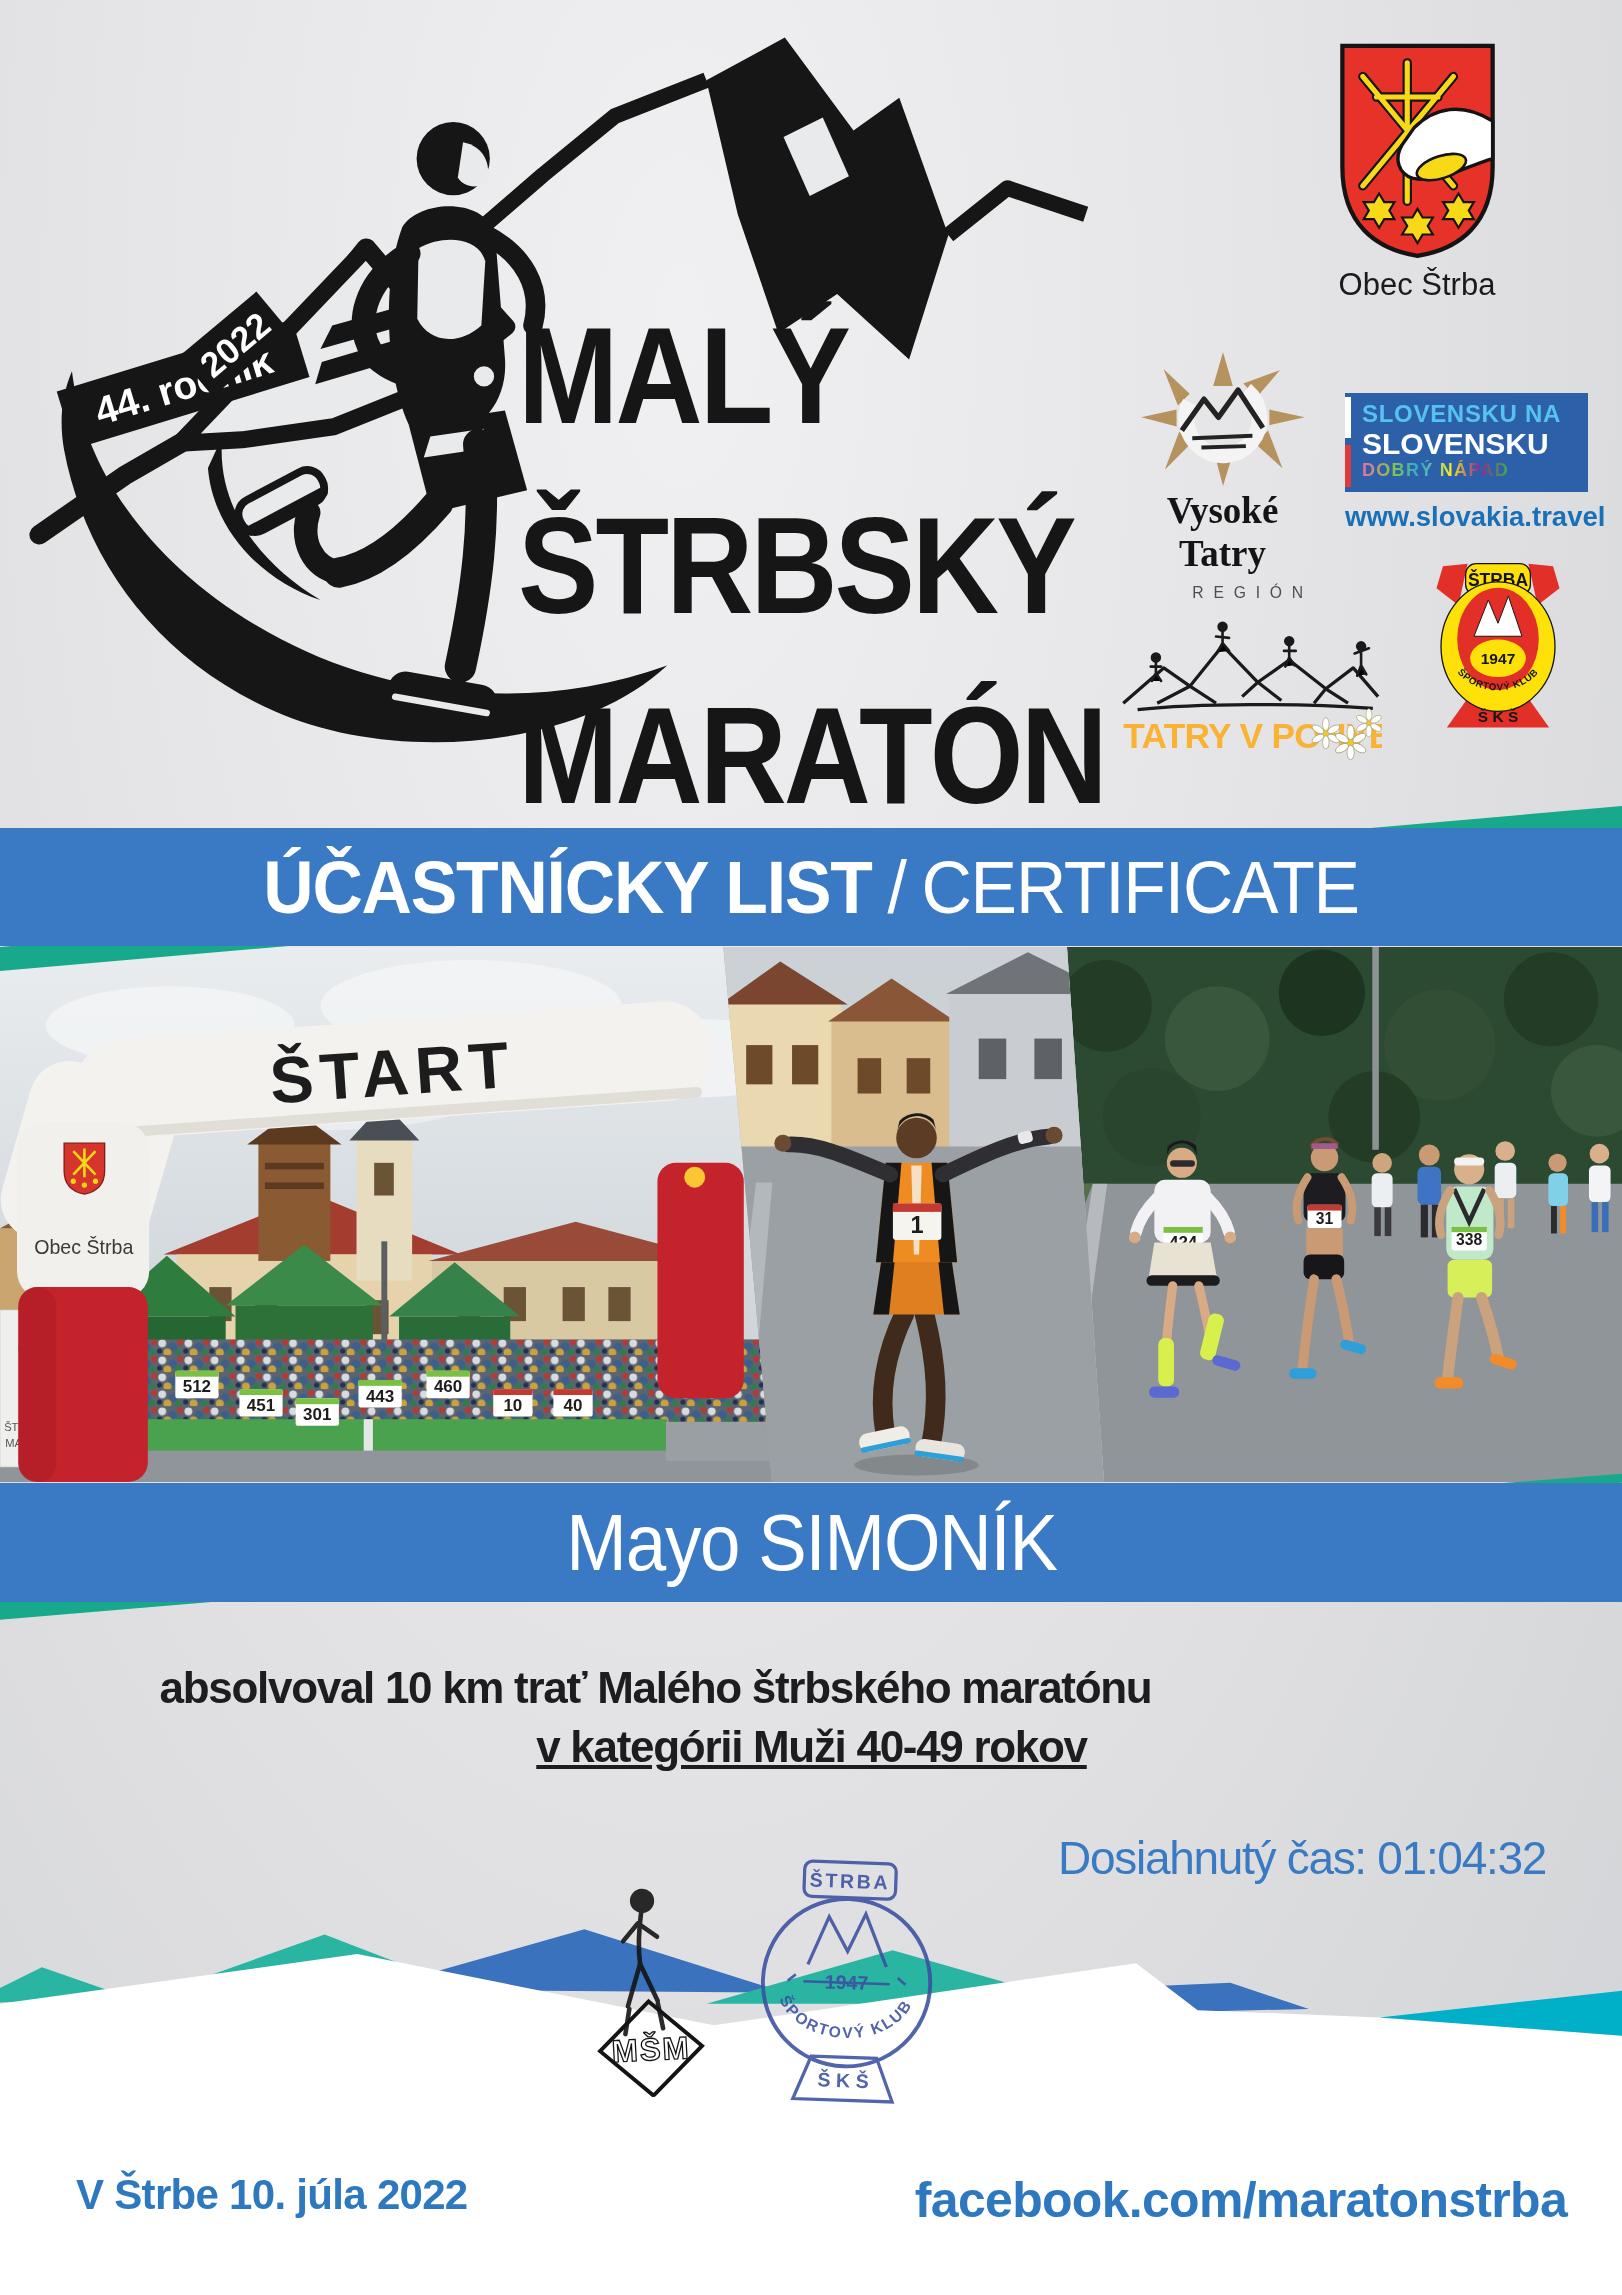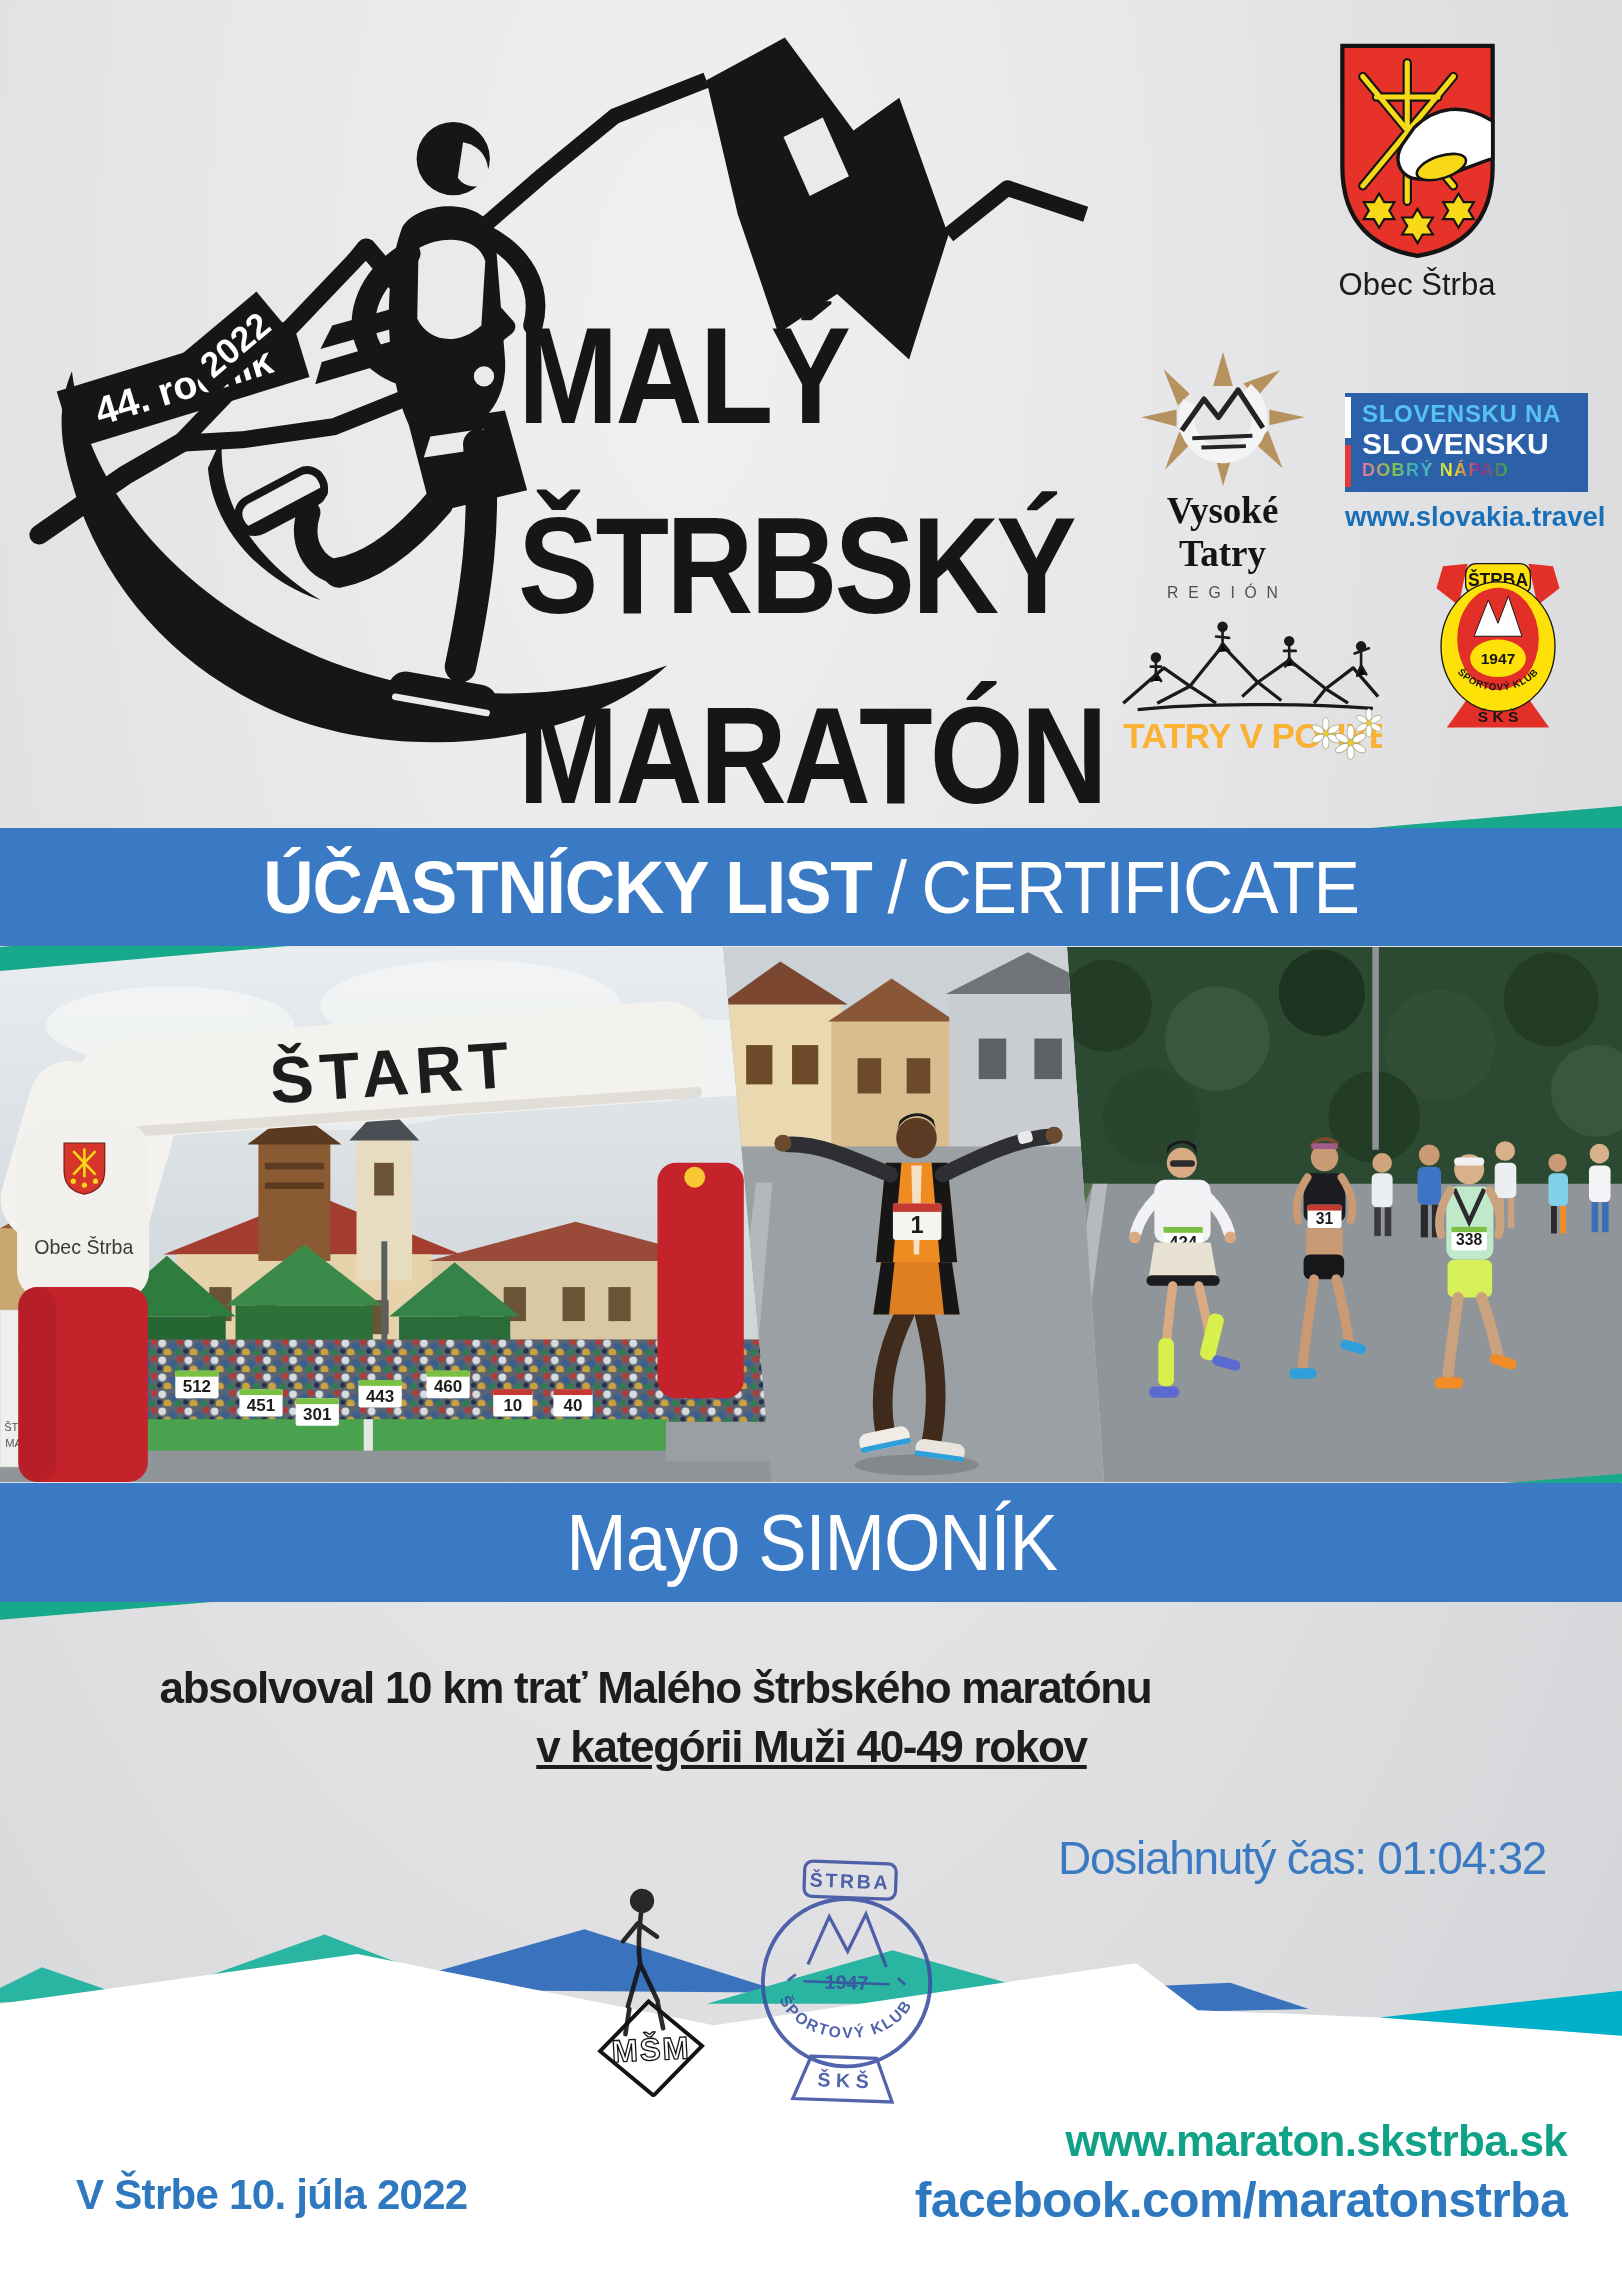--- a/index.html
+++ b/index.html
@@ -14,21 +14,21 @@
 
   
   .runner-logo{left:26px;top:18.3px;width:1086px;height:726px;z-index:3;}
   .title{left:518px;top:281px;z-index:4;font-size:137px;line-height:190px;font-weight:800;
          letter-spacing:-3.3px;transform:scaleX(.88);transform-origin:left top;white-space:nowrap;}
   .obec-arms{left:1332px;top:39px;width:171px;height:222px;z-index:3;}
   .obec-label{left:1306px;top:267px;width:222px;text-align:center;font-size:31px;font-weight:500;color:#1b1b1b;z-index:3;}
   .vt-block{left:1132px;top:352px;width:181px;z-index:3;text-align:center;}
   .vt-icon{margin:0 auto;}
   .vt-name{font-family:"Liberation Serif",serif;font-size:37px;font-weight:700;color:#141414;margin-top:2.6px;}
-  .vt-region{font-size:15.7px;letter-spacing:9.8px;color:#4e4e4e;margin-top:9.2px;padding-left:9.8px;}
+  .vt-region{font-size:15.7px;letter-spacing:9.8px;color:#4e4e4e;margin-top:9.2px;padding-left:9.8px;text-align:right;}
   .dov-box{left:1345px;top:393px;width:243px;height:99px;background:#2c61a9;z-index:3;}
   .dov-bar-w{position:absolute;left:0;top:3.9px;width:5.9px;height:41px;background:#fff;}
   .dov-bar-r{position:absolute;left:0;top:52px;width:5.9px;height:42px;background:#e03a3a;}
   .dov-l1{position:absolute;left:17px;top:6.5px;font-size:24px;font-weight:700;color:#56c2f0;letter-spacing:0.7px;}
   .dov-l2{position:absolute;left:17px;top:34px;font-size:30px;font-weight:700;color:#ffffff;}
   .dov-l3{position:absolute;left:17px;top:67px;font-size:18px;font-weight:700;
           background:linear-gradient(90deg,#f06ba8 0%,#8dc63f 20%,#26a9e0 40%,#f7ec1e 60%,#92278f 80%,#39b54a 100%);
           -webkit-background-clip:text;background-clip:text;color:transparent;letter-spacing:1.3px;}
   .dov-url{left:1345px;top:501px;width:243px;text-align:center;font-size:27.5px;font-weight:700;color:#1a70b8;z-index:3;}
   .tvp{left:1118px;top:605px;width:264px;height:165px;z-index:3;}
@@ -567,21 +567,20 @@
     <polygon points="210,118 496,16 760,118" fill="#2ab4a2"></polygon>
     <polygon points="570,100 893,8 1200,105" fill="#3a72bd"></polygon>
     <polygon points="1080,122 1364,40 1650,122" fill="#2ab4a2"></polygon>
     <polygon points="1740,96 1880,90 2000,130 1790,135" fill="#3a72bd"></polygon>
     <polygon points="0,122 546,46 1091,155 1736,60 1830,132 2108,143 2480,171 2480,228 0,228" fill="#ffffff"></polygon>
     <polygon points="2108,143 2480,102 2480,171" fill="#00b0c8"></polygon>
   </svg>
 
   <div class="abs footer">
     <div class="date">V Štrbe 10. júla 2022</div>
-    <div class="site">www.maraton.skstrba.sk</div>
     <div class="fb">facebook.com/maratonstrba</div>
 
     <svg class="msm" viewBox="0 0 246 336">
       <g stroke="#141414" fill="none" stroke-width="7" stroke-linecap="round" opacity=".9">
         <circle cx="120" cy="36" r="15" fill="#141414"></circle>
         <path d="M118,52 C112,84 110,108 112,132"></path>
         <path d="M112,70 L88,96 M112,70 L140,92"></path>
         <path d="M112,132 L90,196 M112,132 L136,190"></path>
         <path d="M92,200 L84,238 M136,194 L142,232"></path>
       </g>

